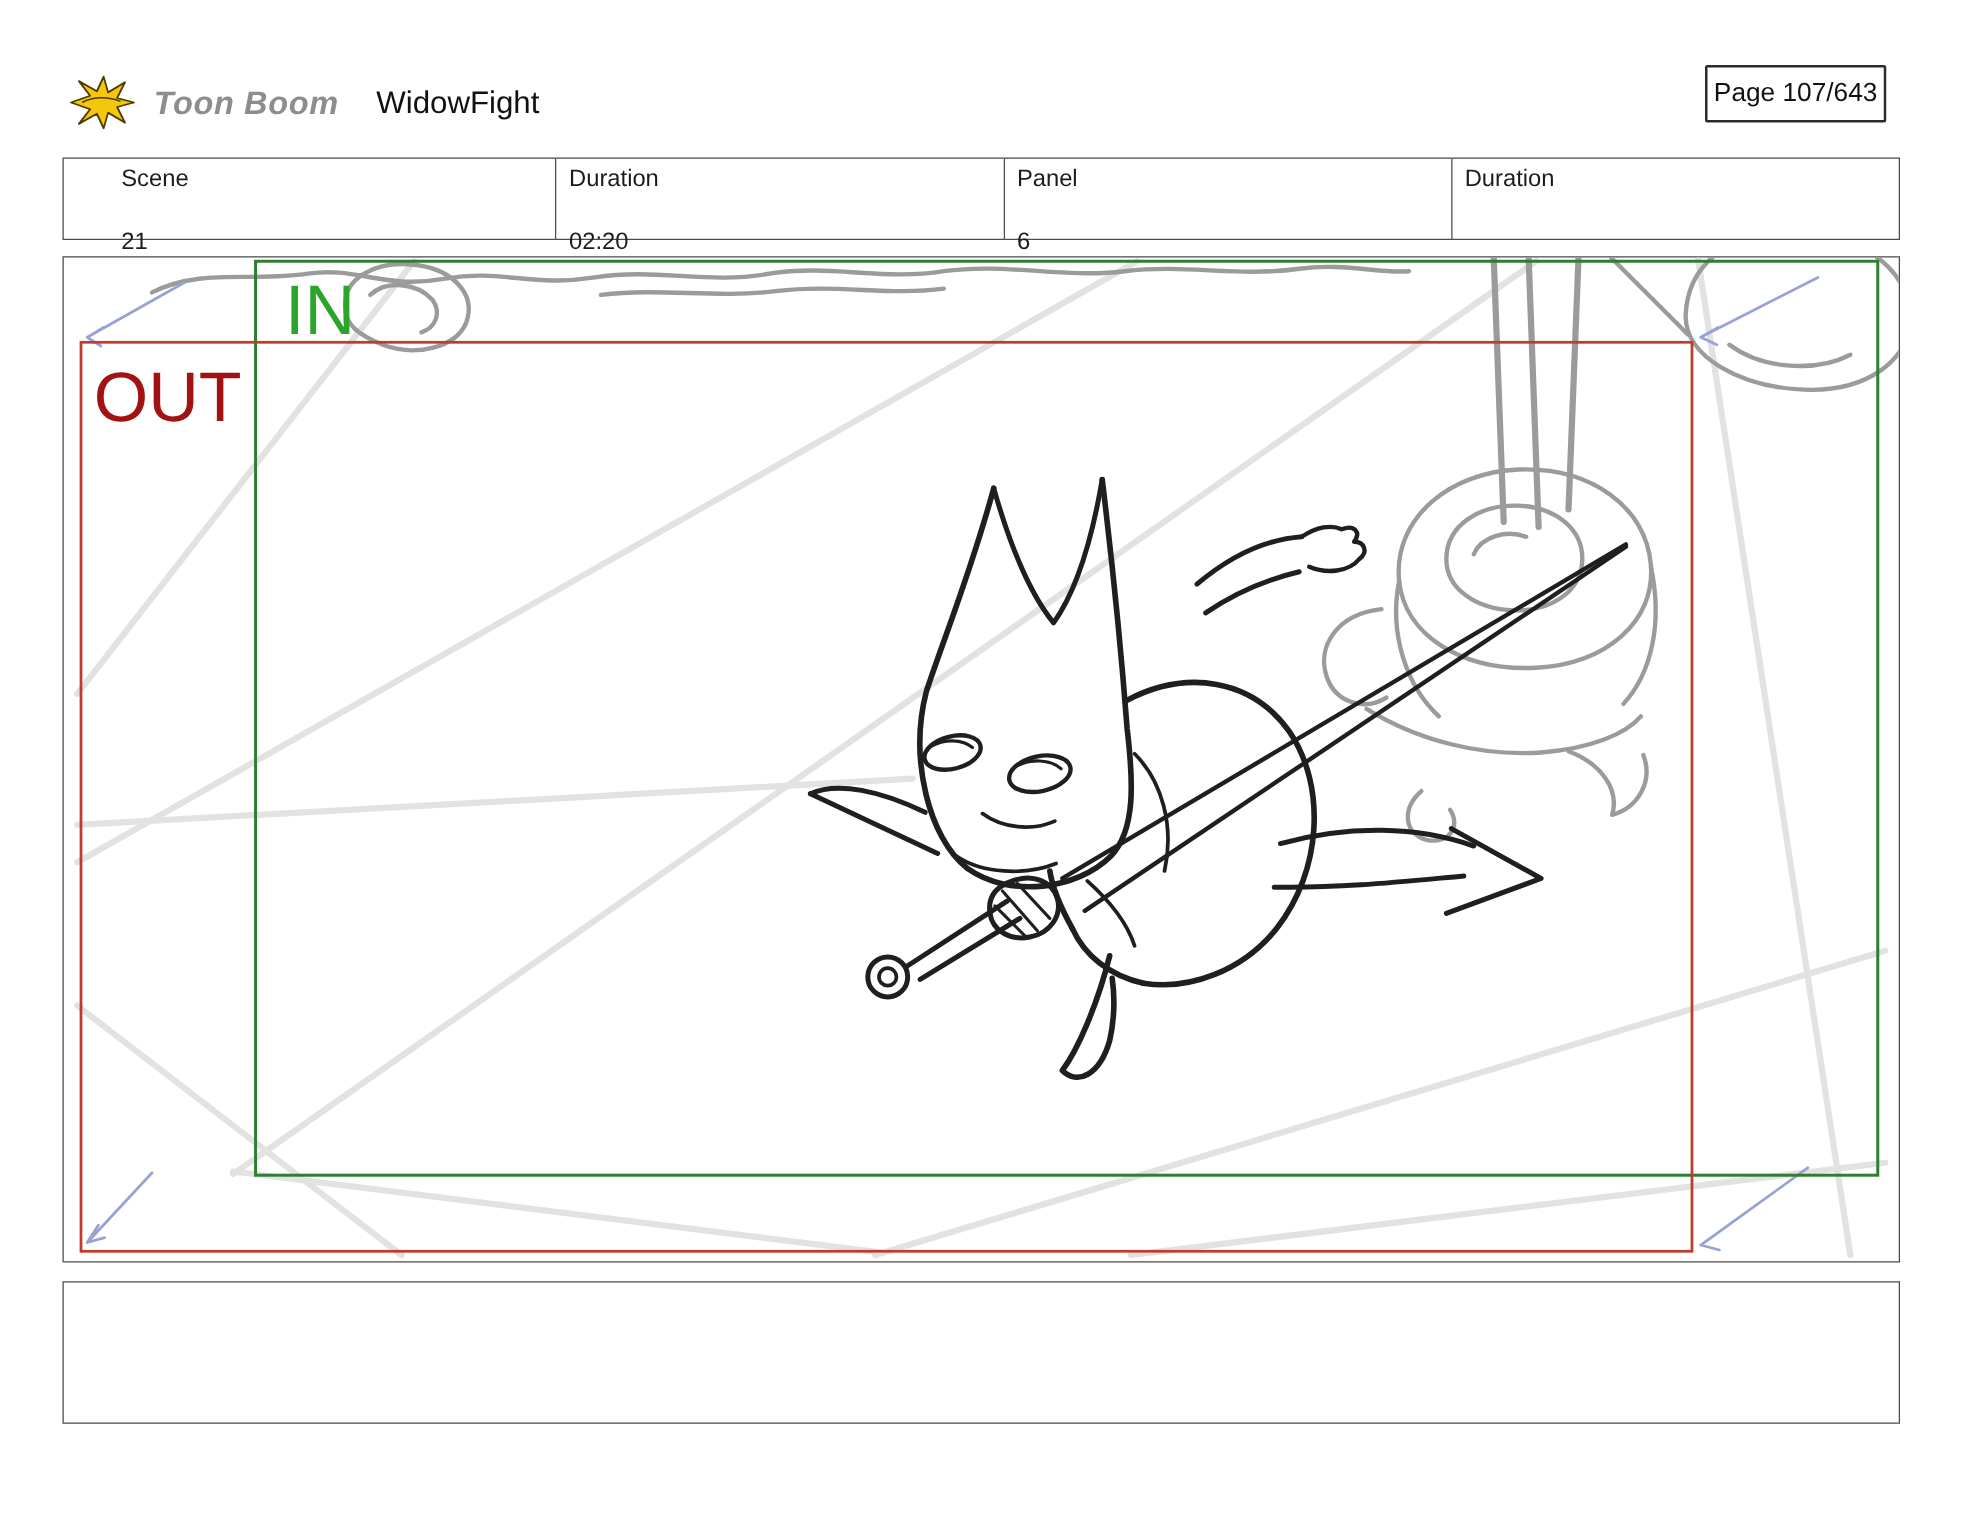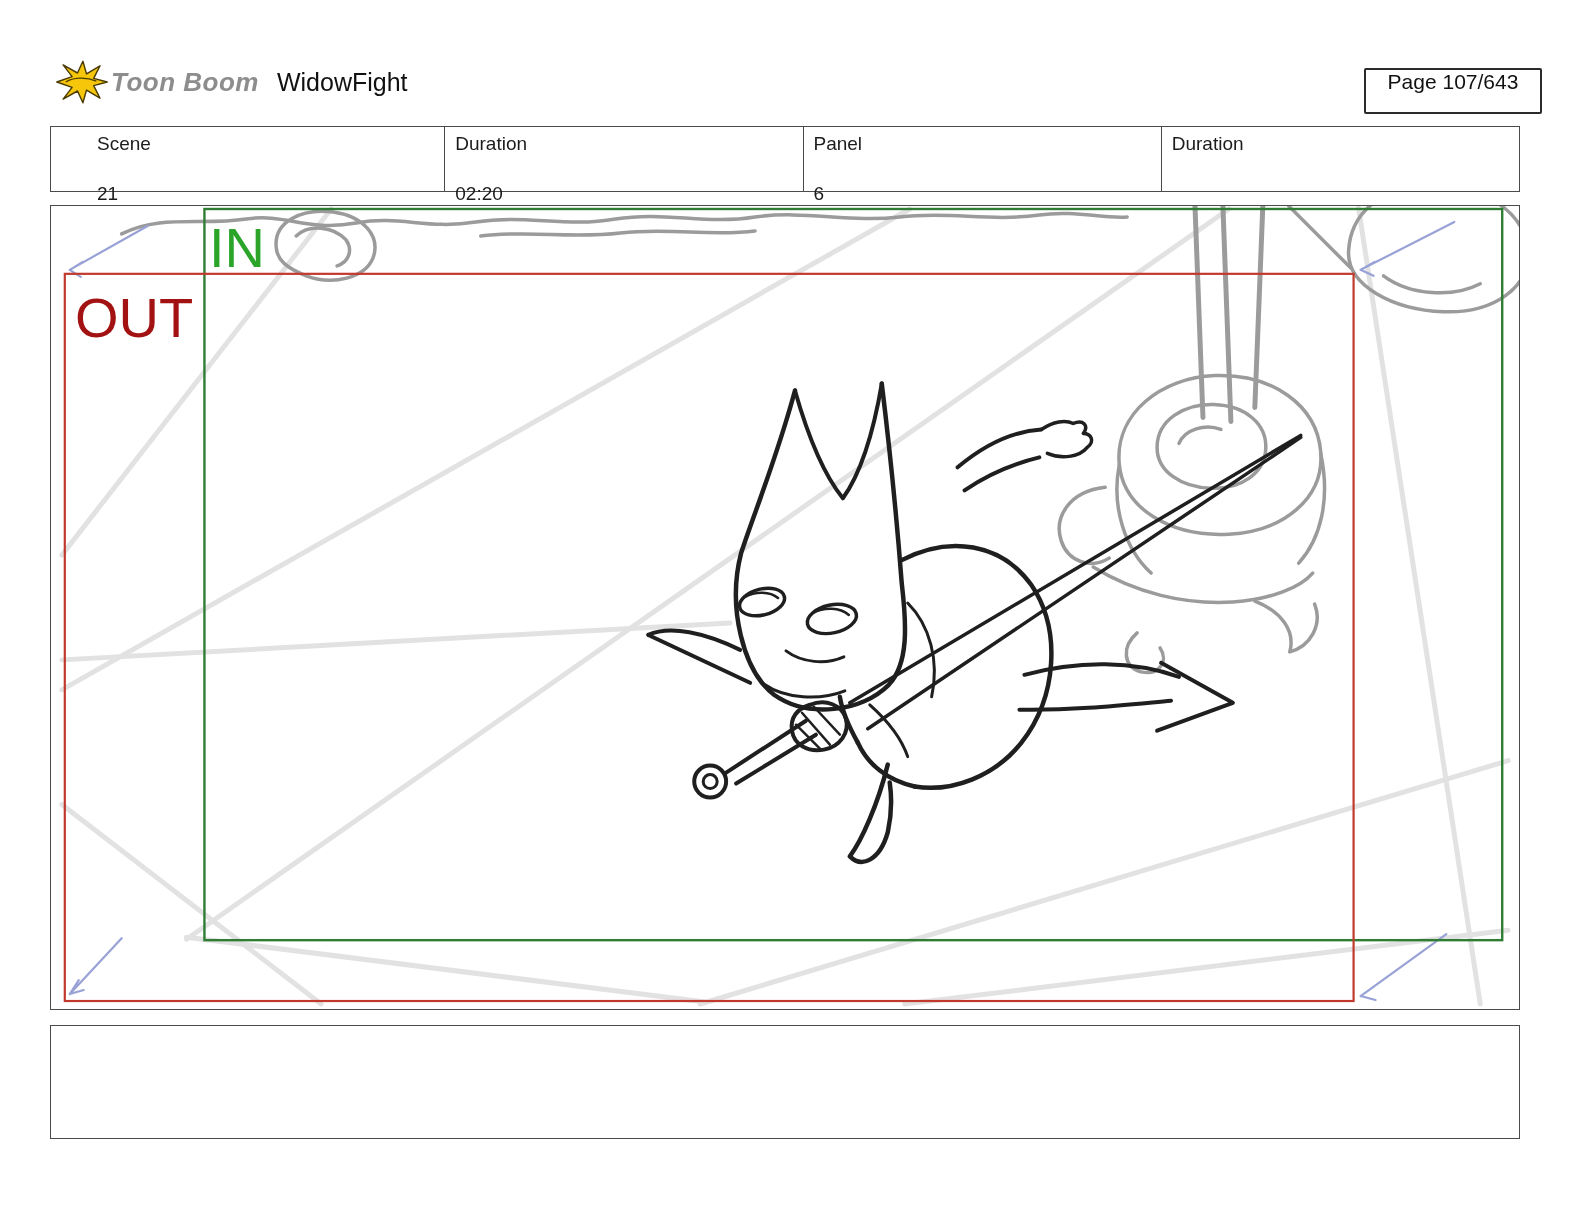--- a/index.html
+++ b/index.html
@@ -1,36 +1,36 @@
 <!DOCTYPE html>
 <html><head>
 <meta charset="utf-8">
 <style>
   * { box-sizing: border-box; margin: 0; padding: 0; }
   html, body { width: 1584px; height: 1224px; background: #ffffff; font-family: "Liberation Sans", sans-serif; }
   body { position: relative; overflow: hidden; }
 
   
-  .header { position: absolute; left: 55px; top: 56px; height: 52px; display: flex; align-items: center; gap: 2px; }
+  .header { position: absolute; left: 55px; top: 56px; height: 52px; display: flex; align-items: center; gap: 14px; }
   .logo-icon { width: 54px; height: 46px; flex: 0 0 auto; }
   .logo-text { font-size: 26px; font-weight: bold; font-style: italic; color: #8d8d8d; letter-spacing: 0.5px; }
   .project-title { font-size: 25px; color: #111; margin-left: 16px; }
-  .page-box { position: absolute; left: 1364px; top: 68px; width: 178px; height: 46px; border: 2px solid #2b2b2b; border-radius: 2px; display: flex; align-items: flex-start; justify-content: center; font-size: 21px; color: #111; }
+  .page-box { position: absolute; left: 1364px; top: 52px; width: 145px; height: 46px; border: 2px solid #2b2b2b; border-radius: 2px; display: flex; align-items: center; justify-content: center; font-size: 21px; color: #111; }
 
   
   .info-table { position: absolute; left: 50px; top: 126px; width: 1470px; height: 66px; border: 1px solid #4a4a4a; display: flex; padding-left: 36px; }
   .info-cell { flex: 1 1 0; padding: 6px 10px; border-left: 1px solid #4a4a4a; display: flex; flex-direction: column; justify-content: space-between; }
   .info-cell:first-child { border-left: none; }
   .info-label { font-size: 19px; color: #1c1c1c; }
   .info-value { font-size: 19px; color: #1c1c1c; padding-bottom: 2px; margin-top: 28px; }
 
   
   .panel { position: absolute; left: 50px; top: 205px; width: 1470px; height: 805px; border: 1.5px solid #4a4a4a; background: #fff; }
   .panel svg { position: absolute; inset: 0; width: 100%; height: 100%; }
-  .in-label  { position: absolute; left: 158px; top: 14px; font-size: 56px; font-weight: 500; color: #2aa52a; line-height: 1; }
+  .in-label  { position: absolute; left: 177px; top: 14px; font-size: 56px; font-weight: 500; color: #2aa52a; line-height: 1; }
   .out-label { position: absolute; left: 24px; top: 84px; font-size: 56px; font-weight: 500; color: #a31212; line-height: 1; }
 
   
   .caption-box { position: absolute; left: 50px; top: 1025px; width: 1470px; height: 114px; border: 1.5px solid #4a4a4a; padding: 8px 12px; font-size: 18px; color: #222; }
 </style>
 </head>
 <body>
 
 <div class="header">
   <svg class="logo-icon" viewBox="0 0 60 50">

